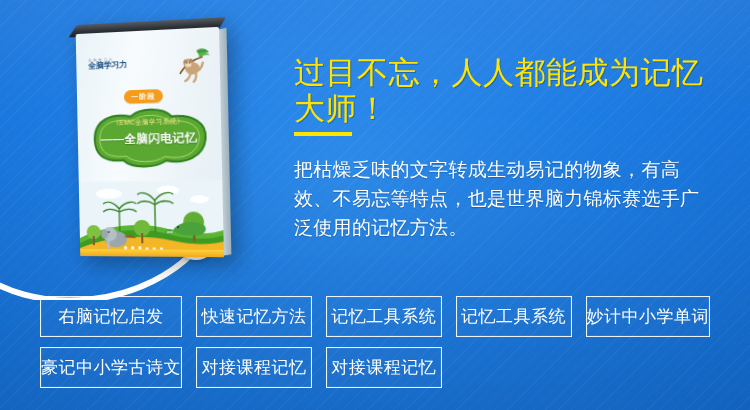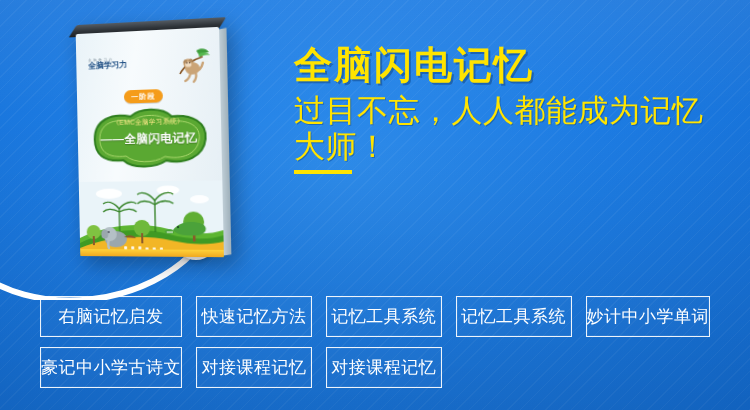--- a/index.html
+++ b/index.html
@@ -225,23 +225,23 @@
             <rect x="79" y="65" width="3" height="3" rx="1"></rect>
           </g>
         </svg>
 
         <div class="box-bottomstrip"></div>
       </div>
     </div>
   </div>
 
   <div class="copy">
-    <div class="headline">全脑闪电记忆</div>
     <div class="subhead">过目不忘，人人都能成为记忆大师！</div>
     <div class="rule"></div>
+    <div class="para">把枯燥乏味的文字转成生动易记的物象，有高效、不易忘等特点，也是世界脑力锦标赛选手广泛使用的记忆方法。</div>
   </div>
 
   <div class="tags">
     <div class="tag">右脑记忆启发</div>
     <div class="tag">快速记忆方法</div>
     <div class="tag">记忆工具系统</div>
     <div class="tag">记忆工具系统</div>
     <div class="tag">妙计中小学单词</div>
     <div class="tag">豪记中小学古诗文</div>
     <div class="tag">对接课程记忆</div>

